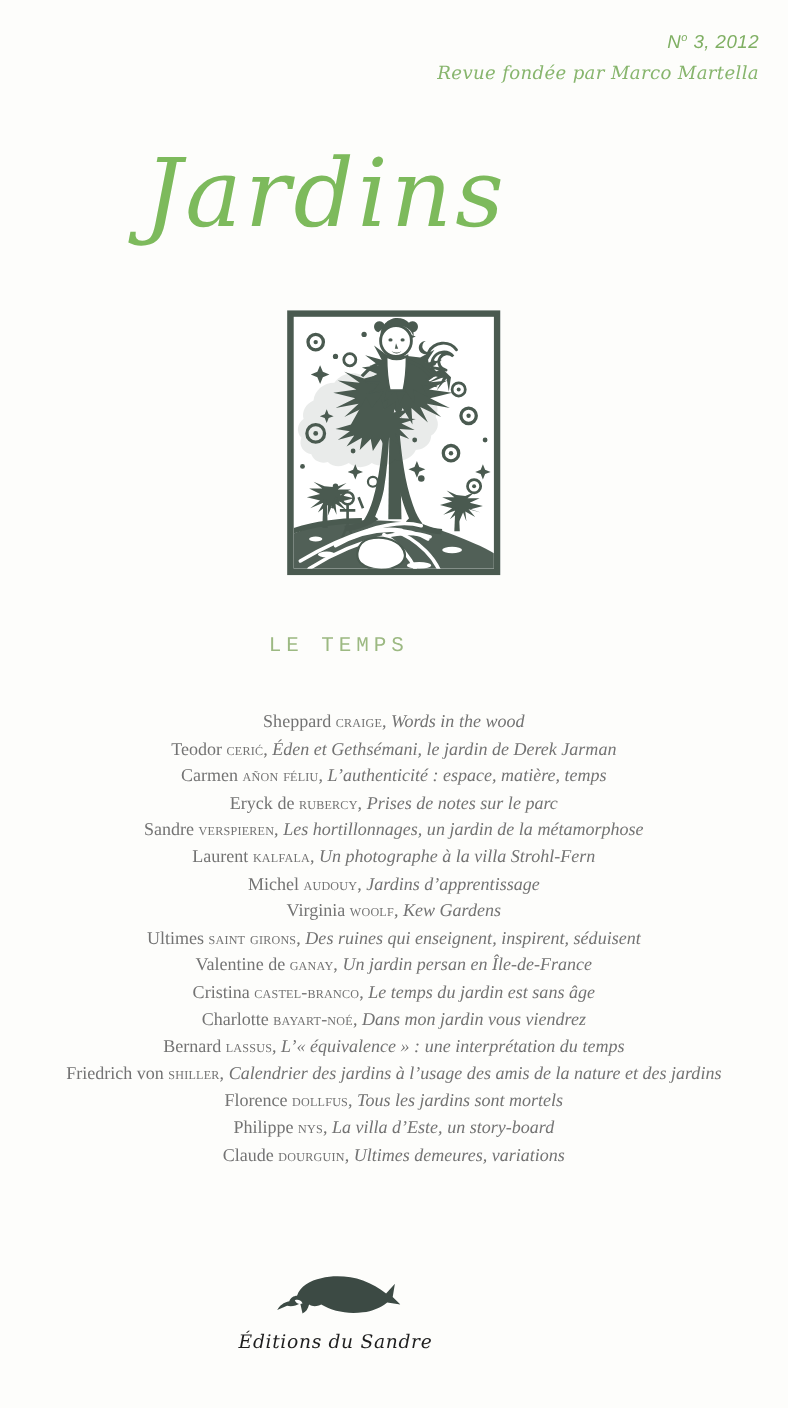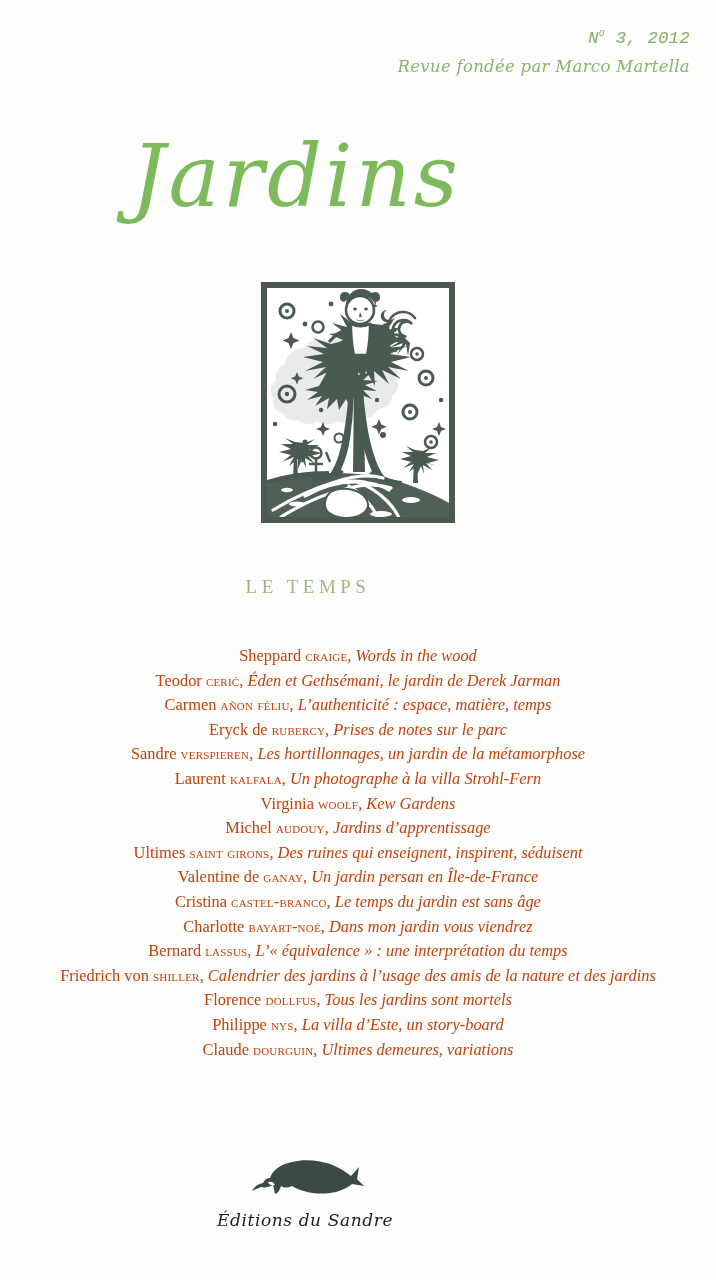--- a/index.html
+++ b/index.html
@@ -25,21 +25,21 @@
 
   
   .masthead {
     position: absolute;
     top: 26px;
     right: 26px;
     text-align: right;
     line-height: 1.55;
   }
   .issue-line {
-    font-family: Liberation Mono, monospace;
+    font-family: Liberation Sans, sans-serif;
     font-style: italic;
     font-size: 17px;
     color: #7faf63;
     letter-spacing: 0.4px;
   }
   .issue-line sup {
     font-size: 10px;
     vertical-align: super;
   }
   .founder-line {
@@ -77,39 +77,39 @@
   }
   .illustration svg { display: block; }
 
   
   .section-heading {
     position: absolute;
     top: 576px;
     left: 0;
     width: 616px;
     text-align: center;
-    font-family: Liberation Serif, serif;
+    font-family: Liberation Mono, monospace;
     font-size: 19px;
     letter-spacing: 4.5px;
     color: #9cb982;
   }
 
   
   .contents {
     position: absolute;
     top: 644px;
     left: 0;
     width: 716px;
     text-align: center;
   }
   .entry {
     font-family: "Liberation Serif", "DejaVu Serif", serif;
     font-size: 16.4px;
     line-height: 24.6px;
-    color: #c2410c;
+    color: #737373;
     white-space: nowrap;
   }
   .entry .author { font-style: normal; }
   .entry .surname {
     font-variant: small-caps;
     text-transform: lowercase;
     letter-spacing: 0.2px;
   }
   .entry .work {
     font-style: italic;
@@ -313,22 +313,22 @@
 
   <div class="section-heading">LE TEMPS</div>
 
   <div class="contents">
       <div class="entry"><span class="author">Sheppard </span><span class="surname">Craige</span><span>, </span><span class="work">Words in the wood</span></div>
       <div class="entry"><span class="author">Teodor </span><span class="surname">Cerić</span><span>, </span><span class="work">Éden et Gethsémani, le jardin de Derek Jarman</span></div>
       <div class="entry"><span class="author">Carmen </span><span class="surname">Añon Féliu</span><span>, </span><span class="work">L’authenticité : espace, matière, temps</span></div>
       <div class="entry"><span class="author">Eryck de </span><span class="surname">Rubercy</span><span>, </span><span class="work">Prises de notes sur le parc</span></div>
       <div class="entry"><span class="author">Sandre </span><span class="surname">Verspieren</span><span>, </span><span class="work">Les hortillonnages, un jardin de la métamorphose</span></div>
       <div class="entry"><span class="author">Laurent </span><span class="surname">Kalfala</span><span>, </span><span class="work">Un photographe à la villa Strohl-Fern</span></div>
+      <div class="entry"><span class="author">Michel </span><span class="surname">Audouy</span><span>, </span><span class="work">Jardins d’apprentissage</span></div>
       <div class="entry"><span class="author">Virginia </span><span class="surname">Woolf</span><span>, </span><span class="work">Kew Gardens</span></div>
-      <div class="entry"><span class="author">Michel </span><span class="surname">Audouy</span><span>, </span><span class="work">Jardins d’apprentissage</span></div>
       <div class="entry"><span class="author">Ultimes </span><span class="surname">Saint Girons</span><span>, </span><span class="work">Des ruines qui enseignent, inspirent, séduisent</span></div>
       <div class="entry"><span class="author">Valentine de </span><span class="surname">Ganay</span><span>, </span><span class="work">Un jardin persan en Île-de-France</span></div>
       <div class="entry"><span class="author">Cristina </span><span class="surname">Castel-Branco</span><span>, </span><span class="work">Le temps du jardin est sans âge</span></div>
       <div class="entry"><span class="author">Charlotte </span><span class="surname">Bayart-Noé</span><span>, </span><span class="work">Dans mon jardin vous viendrez</span></div>
       <div class="entry"><span class="author">Bernard </span><span class="surname">Lassus</span><span>, </span><span class="work">L’« équivalence » : une interprétation du temps</span></div>
       <div class="entry"><span class="author">Friedrich von </span><span class="surname">Shiller</span><span>, </span><span class="work">Calendrier des jardins à l’usage des amis de la nature et des jardins</span></div>
       <div class="entry"><span class="author">Florence </span><span class="surname">Dollfus</span><span>, </span><span class="work">Tous les jardins sont mortels</span></div>
       <div class="entry"><span class="author">Philippe </span><span class="surname">Nys</span><span>, </span><span class="work">La villa d’Este, un story-board</span></div>
       <div class="entry"><span class="author">Claude </span><span class="surname">Dourguin</span><span>, </span><span class="work">Ultimes demeures, variations</span></div>
     </div>

